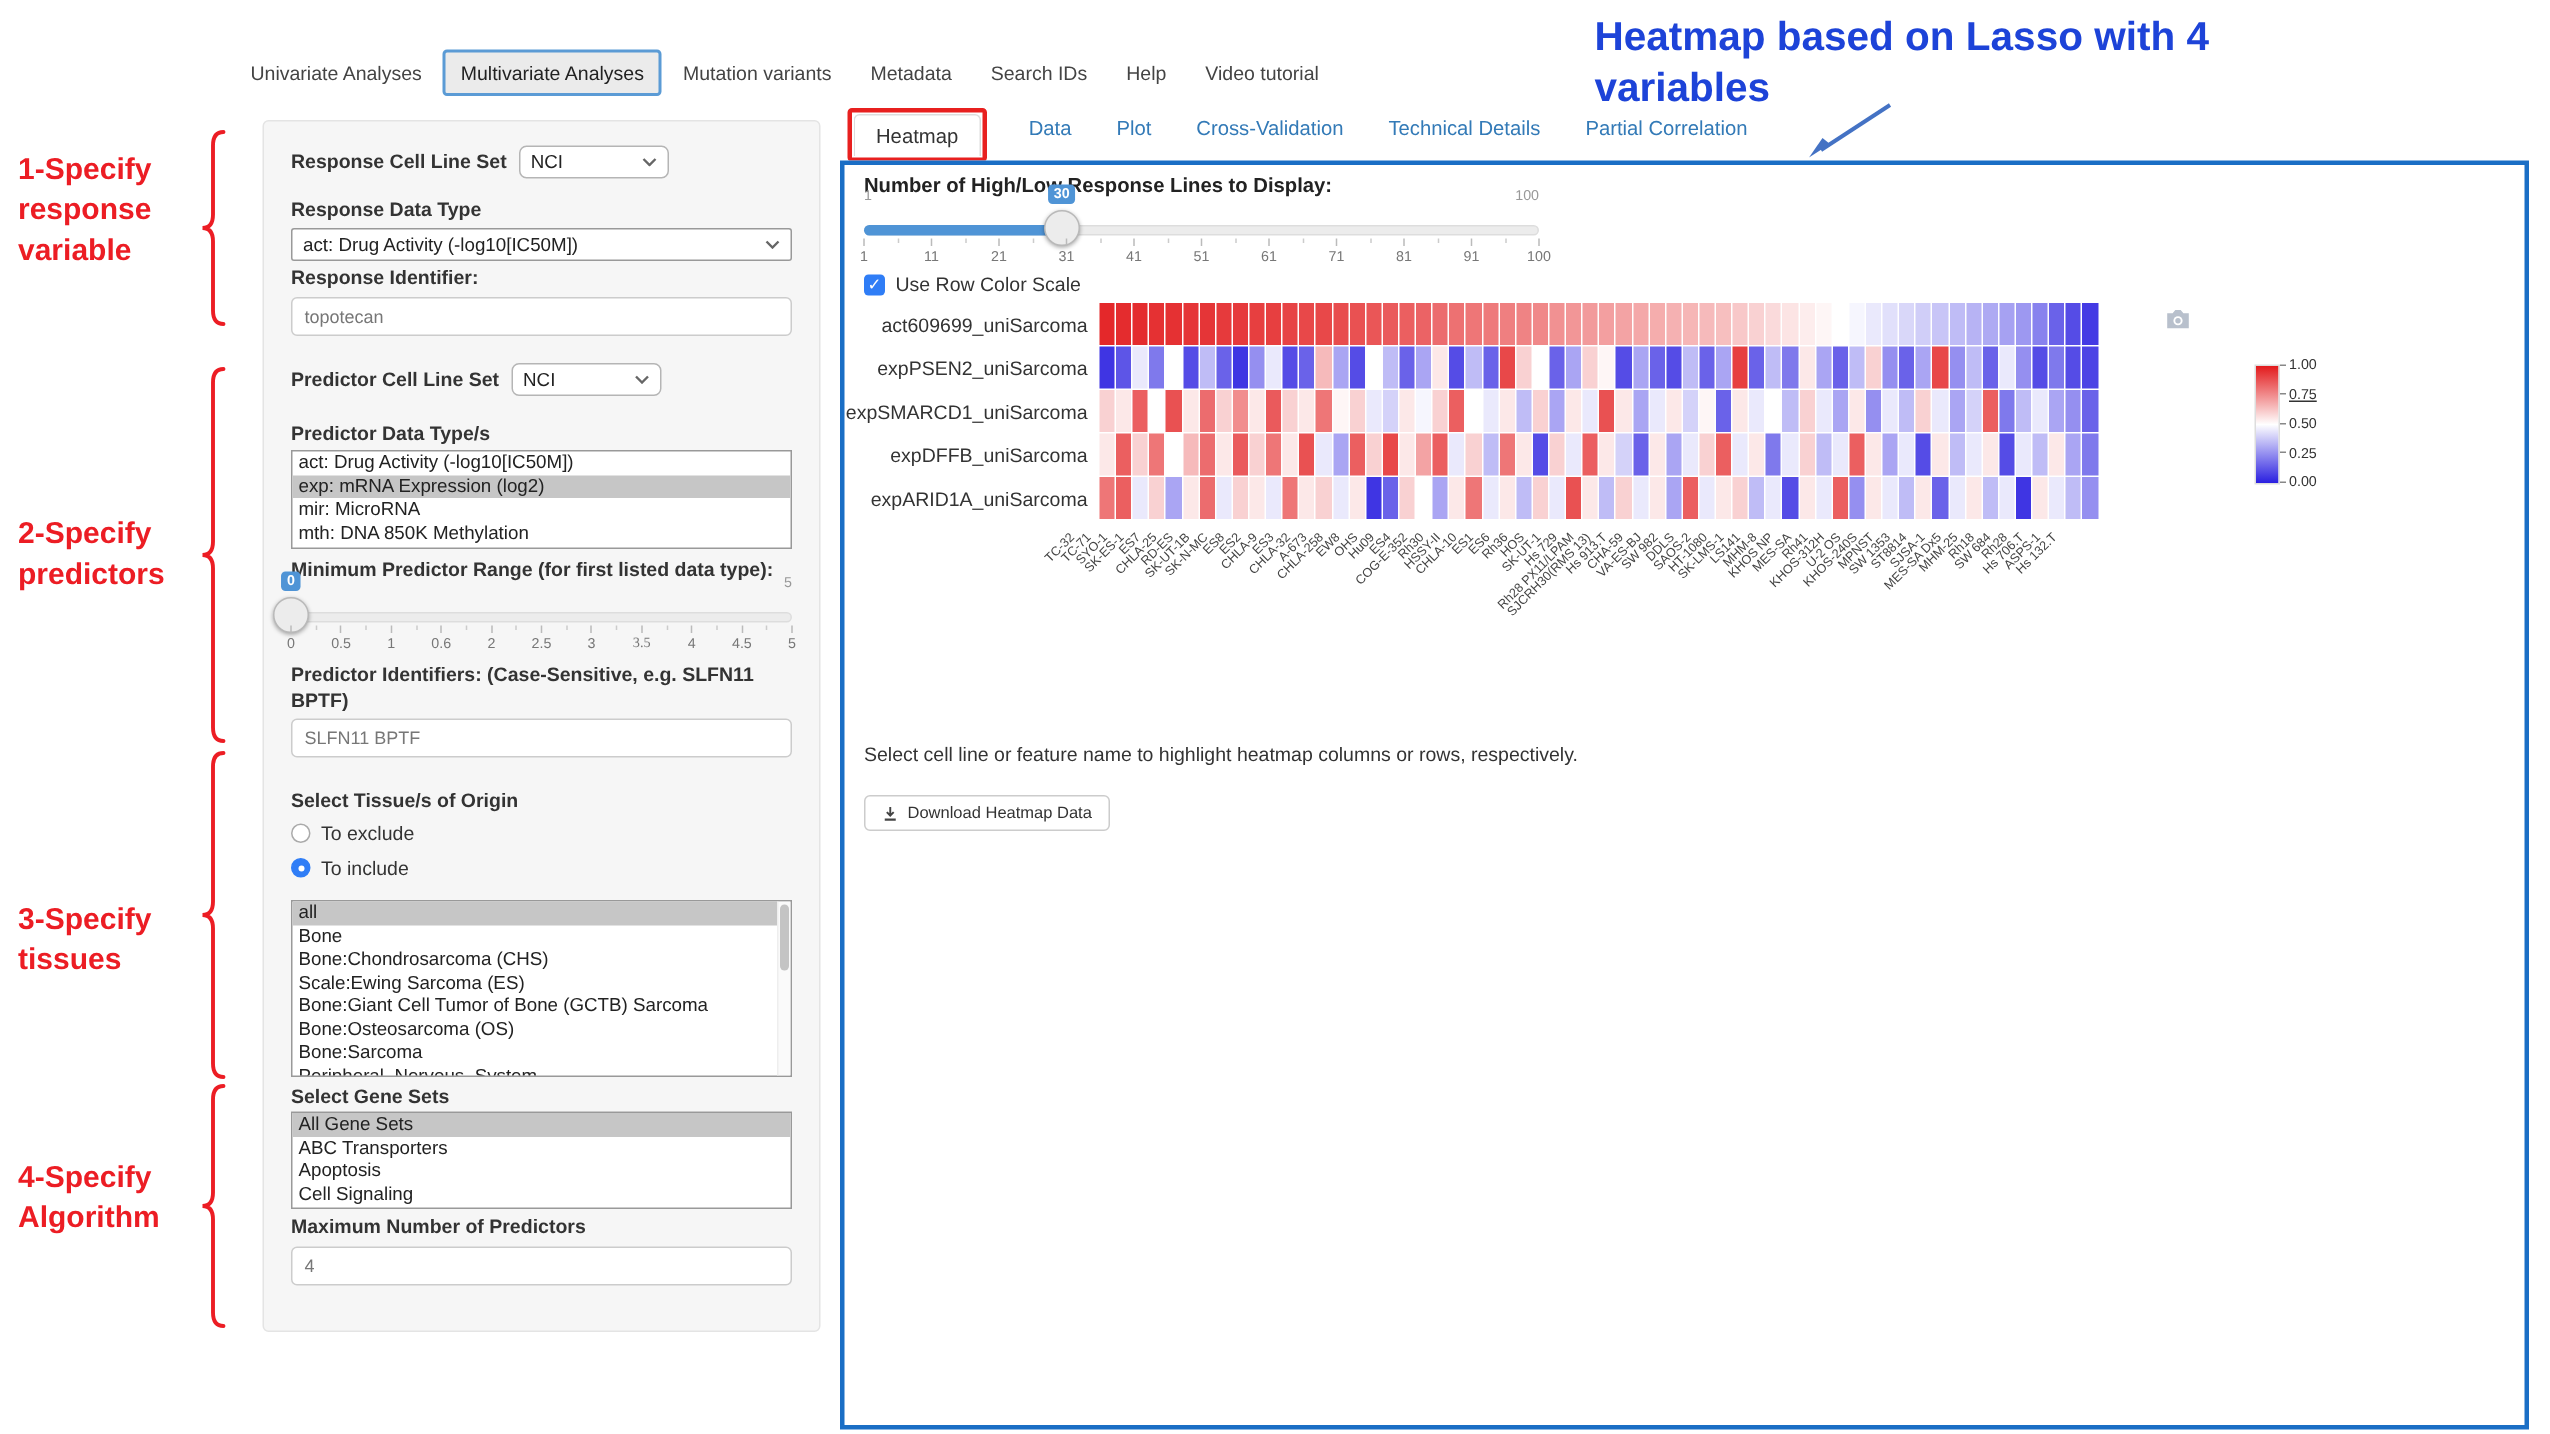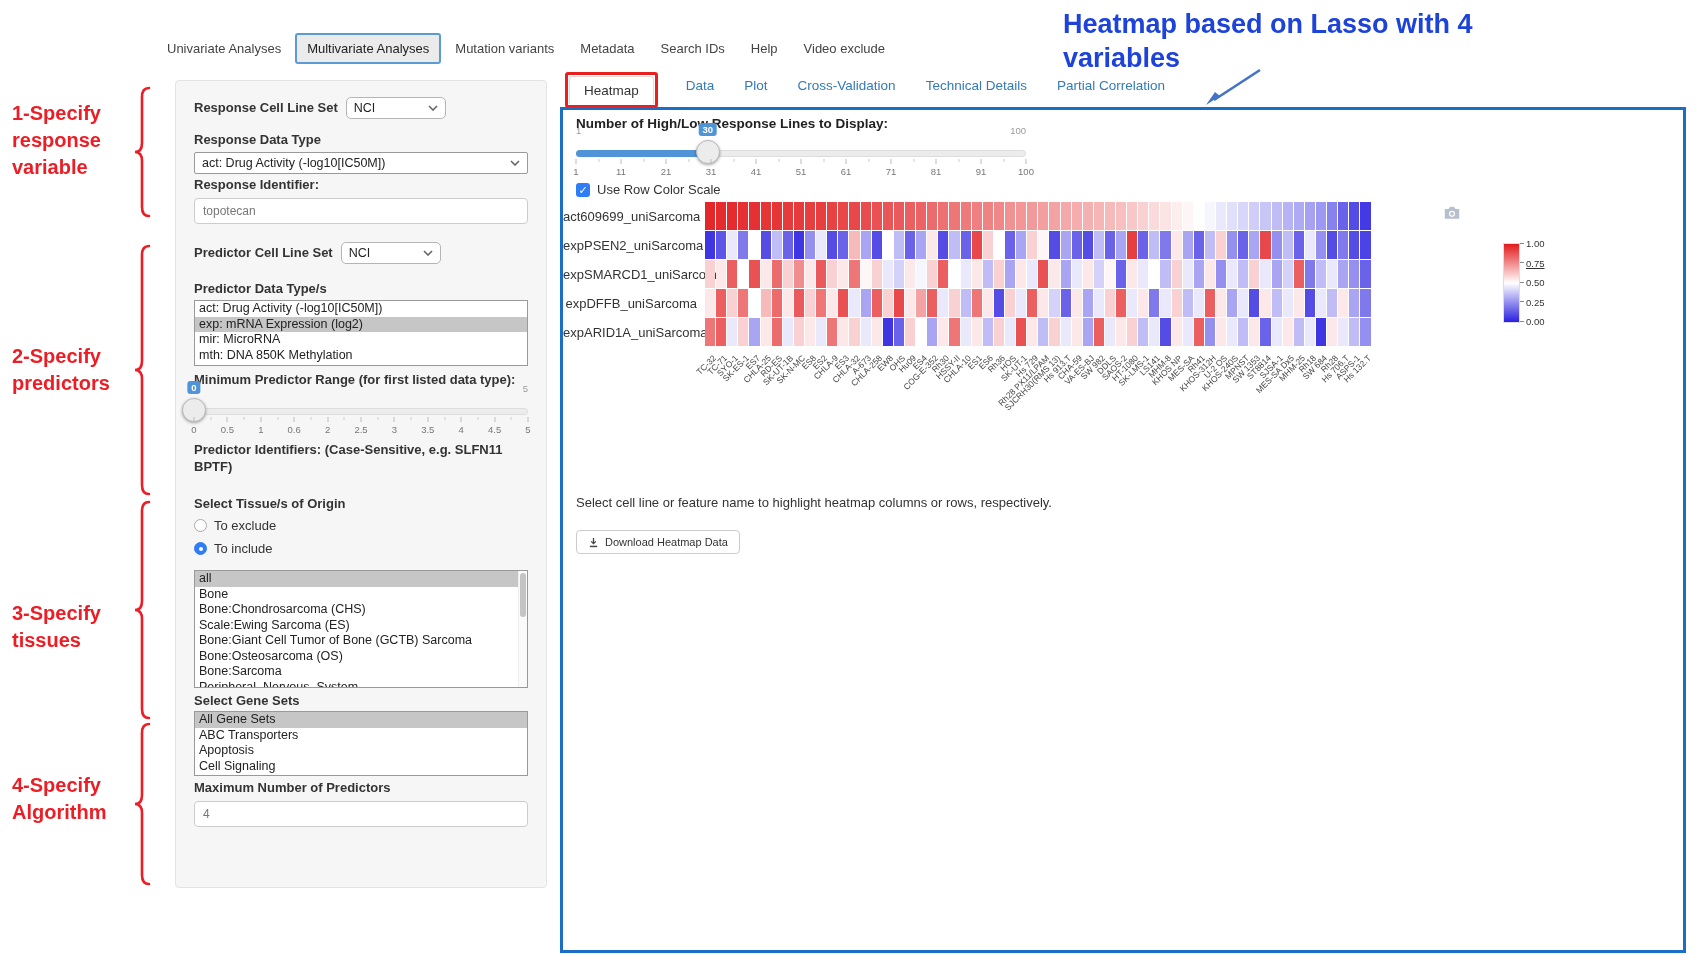--- a/index.html
+++ b/index.html
@@ -55,21 +55,21 @@
   .tab{color:#337ab7;padding:6px 2px;margin-bottom:4px;cursor:pointer;white-space:nowrap;}
   .red-box{border:3px solid #e8201f;border-radius:3px;padding:1px;margin-bottom:-5px;background:#fff;}
   .tab.active{color:#333;background:#fff;border:1px solid #ddd;border-bottom:none;border-radius:4px 4px 0 0;padding:6px 14px;margin-bottom:0;}
   .panel{position:absolute;left:560px;top:107px;width:1126px;height:846px;border:3px solid #1a6ec5;box-sizing:border-box;background:#fff;}
   .panel-title{position:absolute;left:13px;top:6px;font-size:13.5px;font-weight:bold;color:#222;}
   .main-slider{position:absolute;left:13px;top:22px;width:450px;}
   .cbx-row{position:absolute;left:13px;top:72px;display:flex;align-items:center;gap:7px;font-size:13px;color:#333;cursor:pointer;}
   .cbx{width:14px;height:14px;background:#2f7df6;border-radius:3px;color:#fff;font-size:11px;line-height:14px;text-align:center;flex:none;}
 
   .hm-block{position:absolute;left:0;top:92px;display:flex;}
-  .hm-labels{width:142px;}
+  .hm-labels{width:170px;}
   .hm-row-label{height:29px;line-height:29px;text-align:right;padding-right:8px;font-size:13px;color:#333;white-space:nowrap;cursor:pointer;}
   .hm-grid{width:667px;}
   .hm-row{display:flex;height:28px;margin-bottom:1px;}
   .hm-cell{flex:1;margin-right:1px;}
   .hm-cols{position:absolute;left:142px;top:237px;width:667px;height:115px;}
   .hm-col-label{position:absolute;top:6px;width:120px;text-align:right;font-size:8.5px;color:#444;white-space:nowrap;transform:rotate(-45deg);transform-origin:100% 0;cursor:pointer;}
 
   .camera{position:absolute;left:880px;top:95px;cursor:pointer;}
   .cbar{position:absolute;left:940px;top:133px;width:15px;height:78px;background:linear-gradient(to bottom,#e21a1c 0%,#ffffff 50%,#2a1fe0 100%);border:1px solid #ddd;}
   .cbar-ticks{position:absolute;left:957px;top:133px;width:40px;height:78px;}
@@ -84,21 +84,21 @@
 
 <div class="page" id="page">
 
   <div class="nav-wrap">
       <div class="nav-tab">Univariate Analyses</div>
       <div class="nav-tab active">Multivariate Analyses</div>
       <div class="nav-tab">Mutation variants</div>
       <div class="nav-tab">Metadata</div>
       <div class="nav-tab">Search IDs</div>
       <div class="nav-tab">Help</div>
-      <div class="nav-tab">Video exclude</div>
+      <div class="nav-tab">Video tutorial</div>
     </div>
 
   <div class="note">Heatmap based on Lasso with 4 variables</div>
   <div class="note-arrow">
     <svg width="70" height="44" viewBox="0 0 70 44">
       <line x1="62" y1="4" x2="16" y2="34" stroke="#4472c4" stroke-width="2.6"></line>
       <polygon points="8,39 22,30 17,26" fill="#4472c4"></polygon>
     </svg>
   </div>
 
@@ -167,34 +167,35 @@
           <div class="tickmark" style="left: 40%;"></div>
           <div class="tick" style="left: 40%;">2</div>
           <div class="tickmark minor" style="left: 45%;"></div>
           <div class="tickmark" style="left: 50%;"></div>
           <div class="tick" style="left: 50%;">2.5</div>
           <div class="tickmark minor" style="left: 55%;"></div>
           <div class="tickmark" style="left: 60%;"></div>
           <div class="tick" style="left: 60%;">3</div>
           <div class="tickmark minor" style="left: 65%;"></div>
           <div class="tickmark" style="left: 70%;"></div>
-          <div class="tick" style="left: 70%;">3.5</div>
+          <div class="tick" style="left: 70%; font-family: Liberation Serif, serif;">3.5</div>
           <div class="tickmark minor" style="left: 75%;"></div>
           <div class="tickmark" style="left: 80%;"></div>
           <div class="tick" style="left: 80%;">4</div>
           <div class="tickmark minor" style="left: 85%;"></div>
           <div class="tickmark" style="left: 90%;"></div>
           <div class="tick" style="left: 90%;">4.5</div>
           <div class="tickmark minor" style="left: 95%;"></div>
           <div class="tickmark" style="left: 100%;"></div>
           <div class="tick" style="left: 100%;">5</div>
         </div>
     </div>
 
     <div class="lbl" style="margin-top:5px;line-height:17px">Predictor Identifiers: (Case-Sensitive, e.g. SLFN11 BPTF)</div>
+    <input class="tinput" style="margin-top: 4px;" readonly="" value="SLFN11 BPTF">
 
     <div class="lbl" style="margin-top:20px">Select Tissue/s of Origin</div>
     <div class="radio-row" style="margin-top:2px">
       <span class="radio"></span>
       <span>To exclude</span>
     </div>
     <div class="radio-row" style="margin-top:3px">
       <span class="radio on"></span>
       <span>To include</span>
     </div>

